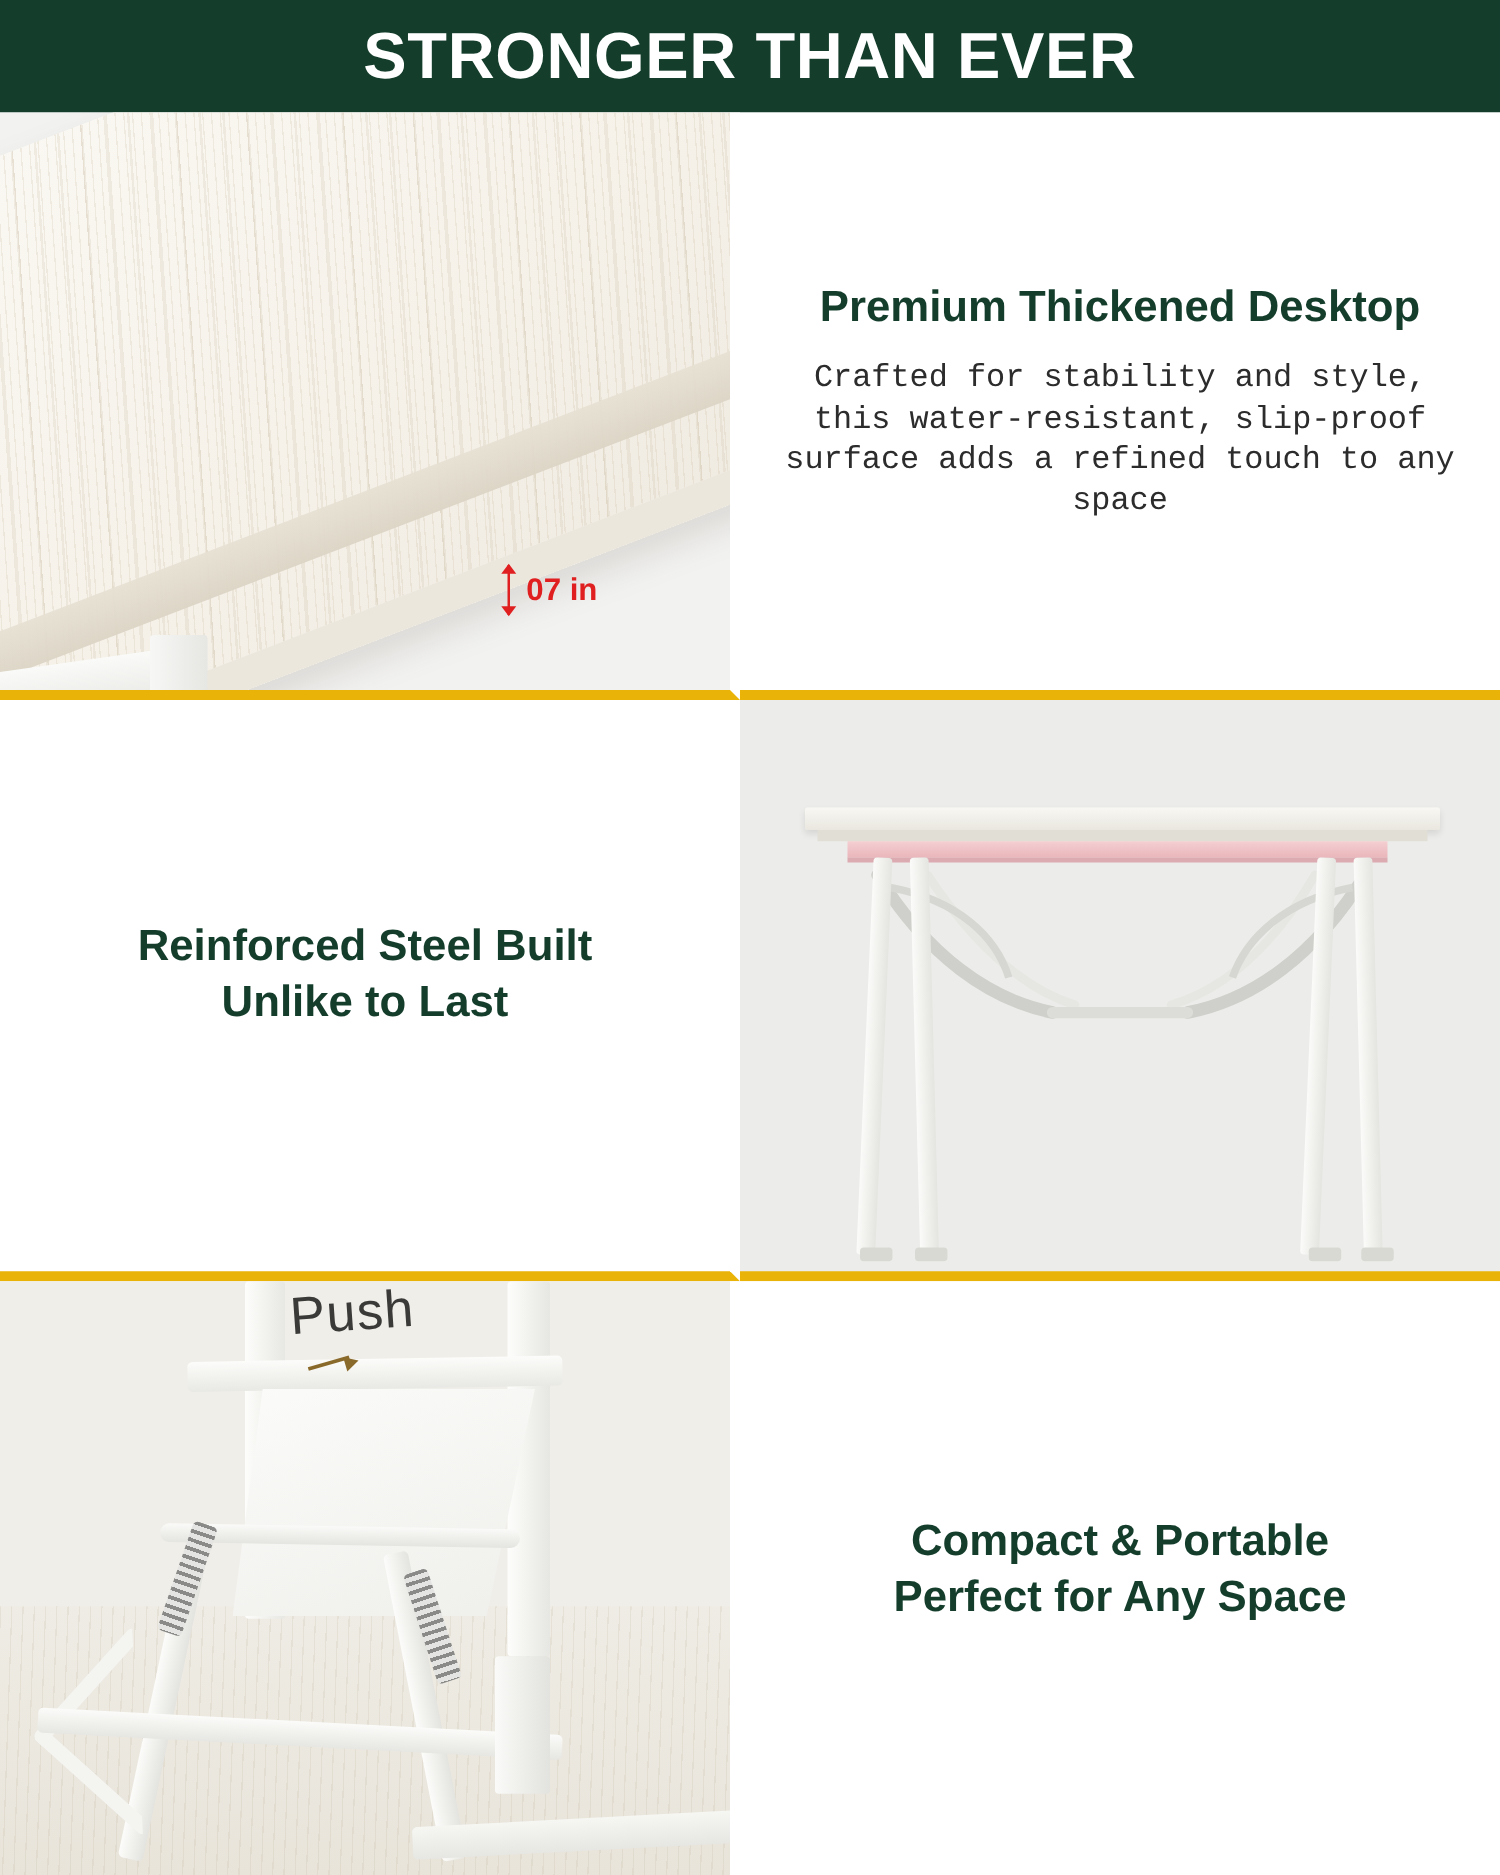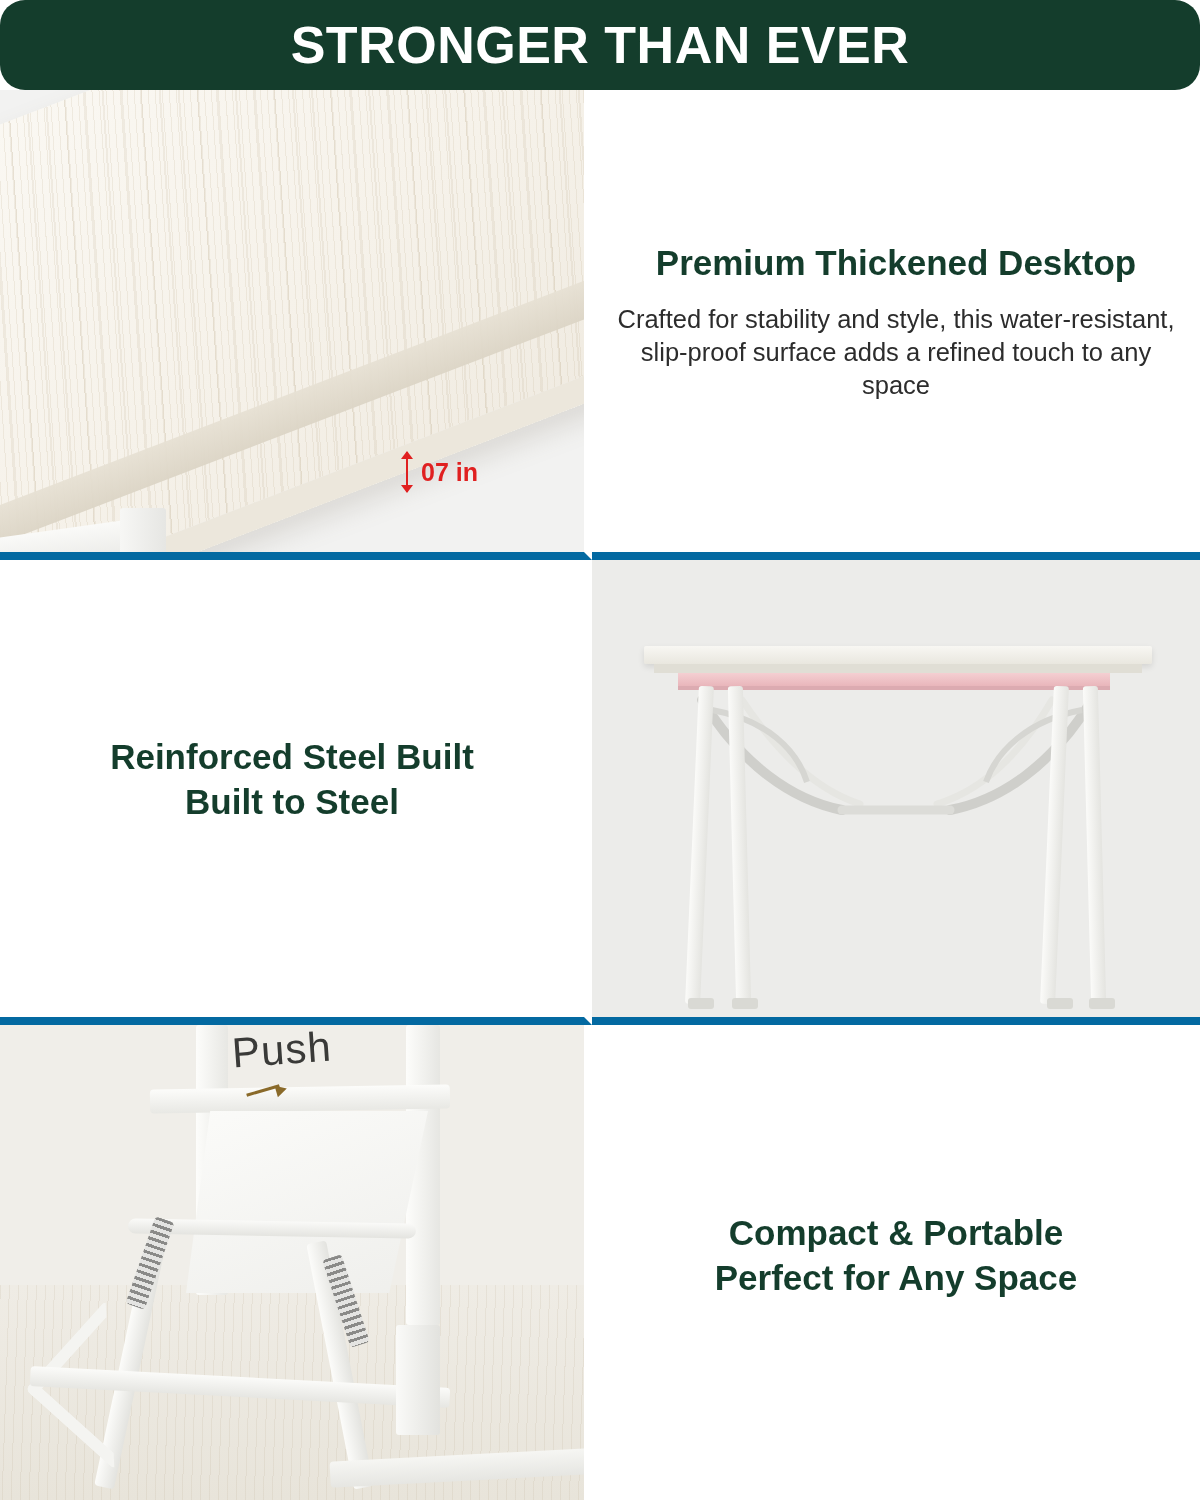--- a/index.html
+++ b/index.html
@@ -13,42 +13,41 @@
   .page { width:1200px; height:1500px; display:flex; flex-direction:column; }
 
   
   .banner {
     height:90px;
     background:#143d2c;
     display:flex;
     align-items:center;
     justify-content:center;
     flex:0 0 auto;
-    border-radius:25px;
   }
   .banner-title {
     color:#ffffff;
     font-size:52px;
     font-weight:bold;
     letter-spacing:0.5px;
     text-align:center;
     line-height:1;
   }
 
   
   .grid {
     flex:1 1 auto;
     display:grid;
     grid-template-columns:592px 608px;
     grid-template-rows:470px 465px 475px;
     gap:0;
   }
   .cell { position:relative; overflow:hidden; }
   .cell.gap-right { border-right:8px solid #ffffff; }
-  .cell.gap-bottom { border-bottom:8px solid #0369a1; }
+  .cell.gap-bottom { border-bottom:8px solid #eab308; }
 
   
   .textcell {
     display:flex;
     flex-direction:column;
     justify-content:center;
     align-items:center;
     padding:0 24px;
     background:#ffffff;
   }
@@ -61,20 +60,21 @@
     line-height:1.28;
     margin-bottom:18px;
     max-width:580px;
   }
   .feature-body {
     font-size:25.5px;
     color:#2c2c2c;
     text-align:center;
     line-height:1.28;
     max-width:575px;
+    font-family:Liberation Mono, monospace;
   }
   .textcell.row3 .feature-title { margin-bottom:14px; }
 
   
   .photo { background:#ececeb;padding-left:36px; }
 
   
   .photo-desk-corner { background:#f2f2f1; }
   .desk-slab {
     position:absolute;
@@ -294,21 +294,21 @@
     <div class="cell textcell gap-bottom">
       <div class="feature-title">
         <span>Premium Thickened Desktop</span><br>
       </div>
       <div class="feature-body">Crafted for stability and style, this water-resistant, slip-proof surface adds a refined touch to any space</div>
     </div>
 
     <div class="cell textcell row2 gap-right gap-bottom">
       <div class="feature-title">
         <span>Reinforced Steel Built</span><br>
-        <span>Built to Steel</span>
+        <span>Unlike to Last</span>
       </div>
     </div>
 
     <div class="cell photo photo-sideview gap-bottom">
       <div class="sv-top"></div>
       <div class="sv-top2"></div>
       <div class="sv-apron"></div>
       <div class="sv-apron-line"></div>
 
       <svg width="608" height="465" style="position:absolute;left:0;top:0">

